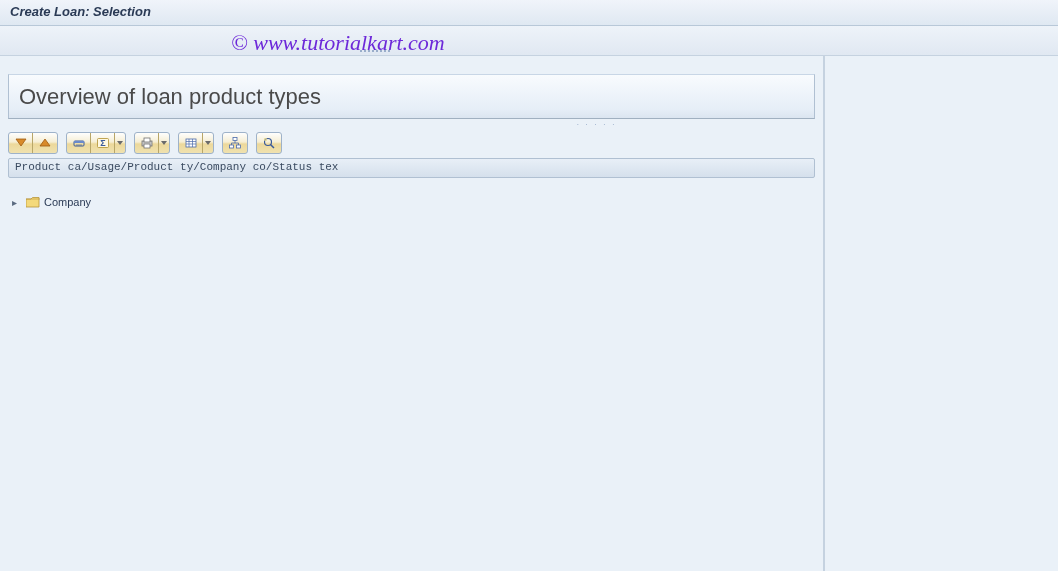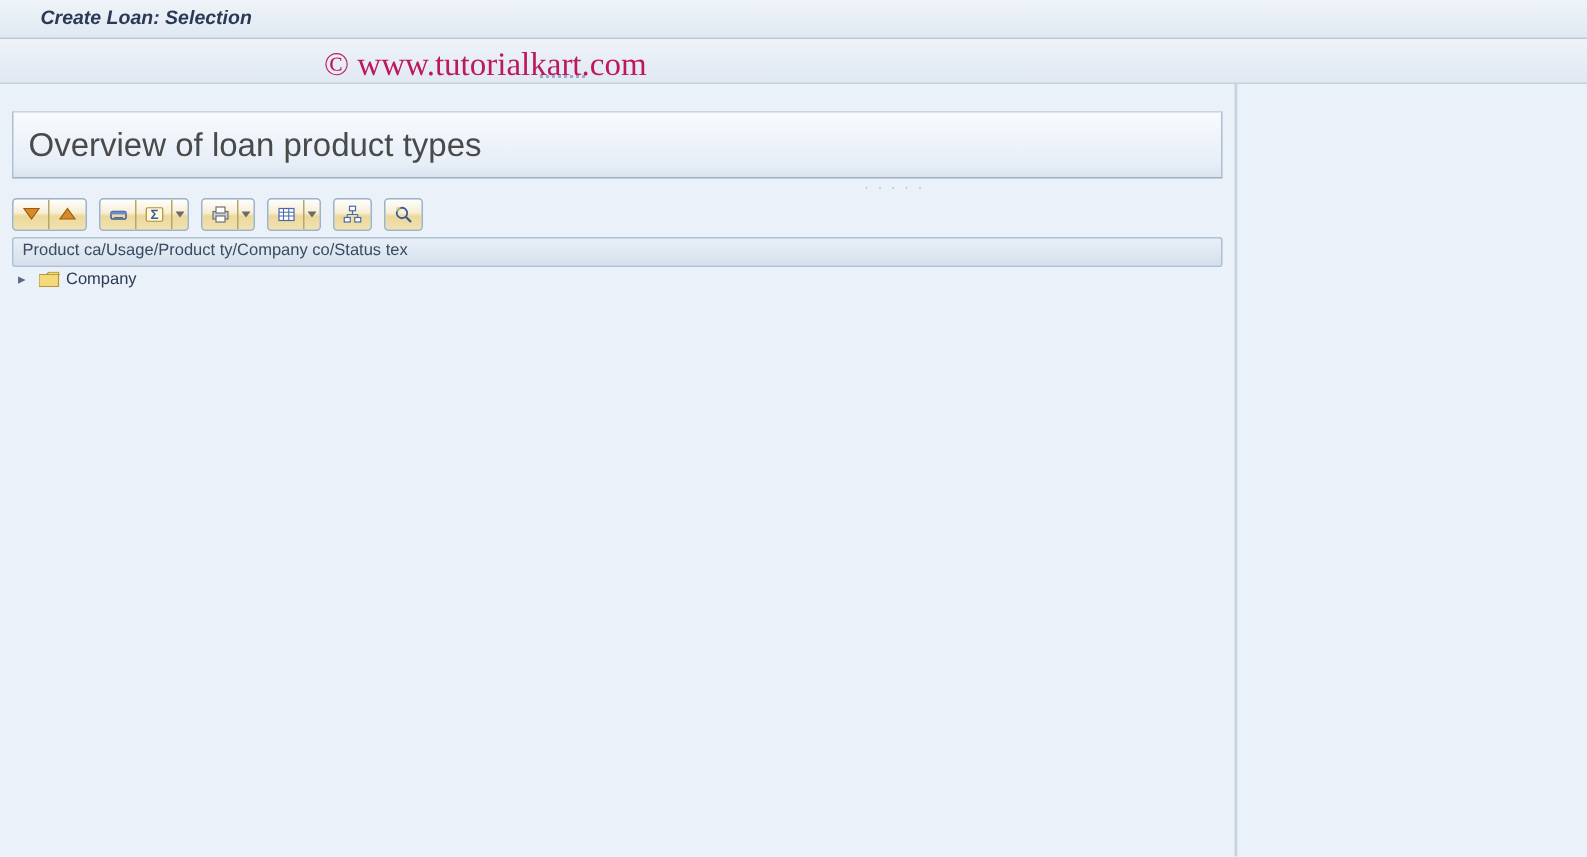--- a/index.html
+++ b/index.html
@@ -12,21 +12,21 @@
       background: #eaf1f8;
       width: 1058px;
       height: 571px;
       overflow: hidden;
       position: relative;
     }
     .titlebar {
       height: 26px;
       background: linear-gradient(to bottom, #f0f4fa 0%, #dfe8f2 100%);
       border-bottom: 1px solid #b8c8d8;
-      padding: 4px 27px;
+      padding: 4px 10px;
       font-style: italic;
       font-weight: bold;
       font-size: 13px;
       color: #2a3a55;
     }
     .subbar {
       height: 30px;
       background: linear-gradient(to bottom, #eef3f9 0%, #e0e8f2 100%);
       border-bottom: 1px solid #c5d2e0;
       position: relative;
@@ -35,27 +35,28 @@
       position: absolute;
       bottom: 3px;
       left: 360px;
       width: 30px;
       height: 2px;
       border-top: 2px dotted #9aaecb;
     }
     .watermark {
       position: absolute;
       top: 30px;
-      left: 216px;
+      left: 231px;
       font-size: 22px;
-      color: #be185d;
+      color: #6d28d9;
       font-family: Georgia, serif;
       z-index: 50;
       pointer-events: none;
       user-select: none;
+      font-style: italic;
     }
 
     .content {
       display: flex;
       height: calc(100% - 56px);
     }
     .main-panel {
       width: 825px;
       height: 100%;
       border-right: 2px solid #c5d2e0;
@@ -117,28 +118,29 @@
       border-right: 1px solid #b8a668;
       position: relative;
     }
     .tool-btn:last-child {
       border-right: none;
     }
     .tool-btn.narrow { width: 10px; }
     .tool-spacer { width: 4px; }
 
     .column-header {
-      margin: 2px 8px 0 8px;
+      margin: 2px 8px 16px 8px;
       height: 20px;
       background: linear-gradient(to bottom, #e8eff7 0%, #d5e0ec 100%);
       border: 1px solid #b0c0d2;
       border-radius: 2px;
       padding: 2px 6px;
       font-size: 11px;
       color: #3a4a60;
+      font-family: Liberation Mono, monospace;
     }
 
     .tree-area {
       flex: 1;
       margin: 0 8px 8px 8px;
       background: #eaf1f8;
       overflow: auto;
     }
     .tree-row {
       display: flex;

